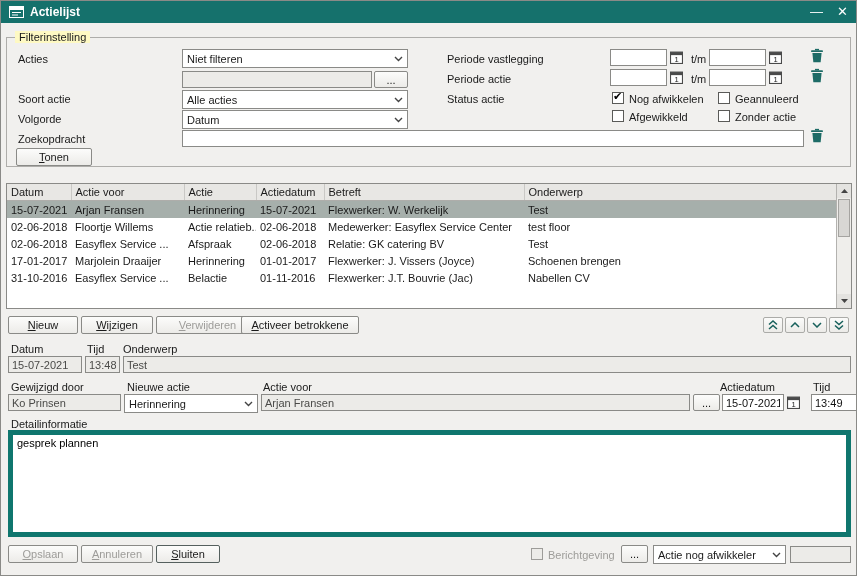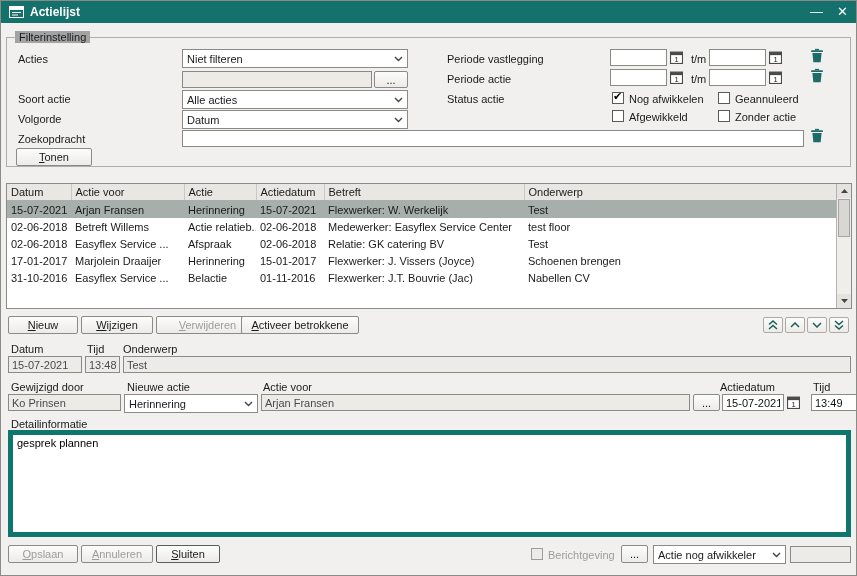--- a/index.html
+++ b/index.html
@@ -10,21 +10,21 @@
   
   .titlebar { position:absolute; left:0; top:0; right:0; height:22px; background:#15716C;
               display:flex; align-items:center; padding:0 8px; box-sizing:border-box; }
   .ttext { color:#fff; font-weight:bold; font-size:12px; margin-left:6px; }
   .tbtns { margin-left:auto; display:flex; gap:14px; }
   .tbtn { color:#fff; font-size:13px; line-height:22px; cursor:default; }
 
   
   .group { position:absolute; left:5px; top:36px; width:845px; height:130px;
            border:1px solid #AEADAA; box-sizing:border-box; }
-  .legend { position:absolute; top:-7px; left:8px; background:#a3a3a3; padding:0 4px; }
+  .legend { position:absolute; top:-7px; left:8px; background:#fef9c3; padding:0 4px; }
 
   .lbl { position:absolute; white-space:nowrap; }
   .lbl.dis { color:#9D9C99; }
 
   .inp { position:absolute; box-sizing:border-box; height:17px; border:1px solid #8A8A87;
          background:#fff; font:11px "Liberation Sans",sans-serif; padding:0 3px; color:#111; }
   .inp.ro { background:#ECEBE8; color:#4A4A48; }
 
   .sel { position:absolute; box-sizing:border-box; height:19px; background:#fff;
          border:1px solid #8A8A87; display:flex; align-items:center; padding:0 4px; }
@@ -217,39 +217,39 @@
         <tr class="selected">
           <td>15-07-2021</td>
             <td>Arjan Fransen</td>
             <td>Herinnering</td>
             <td>15-07-2021</td>
             <td>Flexwerker: W. Werkelijk</td>
             <td>Test</td>
         </tr>
         <tr>
           <td>02-06-2018</td>
-            <td>Betreft Willems</td>
+            <td>Floortje Willems</td>
             <td>Actie relatieb...</td>
             <td>02-06-2018</td>
             <td>Medewerker: Easyflex Service Center</td>
             <td>test floor</td>
         </tr>
         <tr>
           <td>02-06-2018</td>
             <td>Easyflex Service ...</td>
             <td>Afspraak</td>
             <td>02-06-2018</td>
             <td>Relatie: GK catering BV</td>
             <td>Test</td>
         </tr>
         <tr>
           <td>17-01-2017</td>
             <td>Marjolein Draaijer</td>
             <td>Herinnering</td>
-            <td>15-01-2017</td>
+            <td>01-01-2017</td>
             <td>Flexwerker: J. Vissers (Joyce)</td>
             <td>Schoenen brengen</td>
         </tr>
         <tr>
           <td>31-10-2016</td>
             <td>Easyflex Service ...</td>
             <td>Belactie</td>
             <td>01-11-2016</td>
             <td>Flexwerker: J.T. Bouvrie (Jac)</td>
             <td>Nabellen CV</td>

